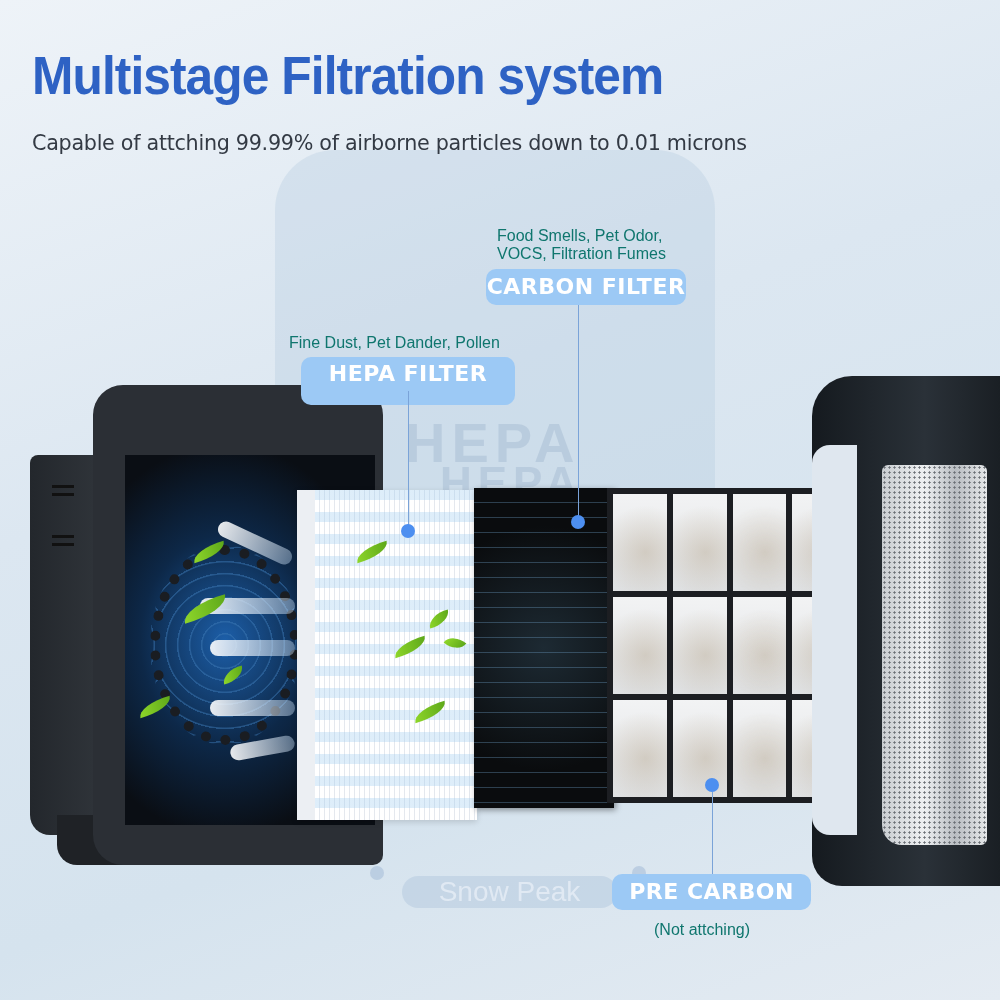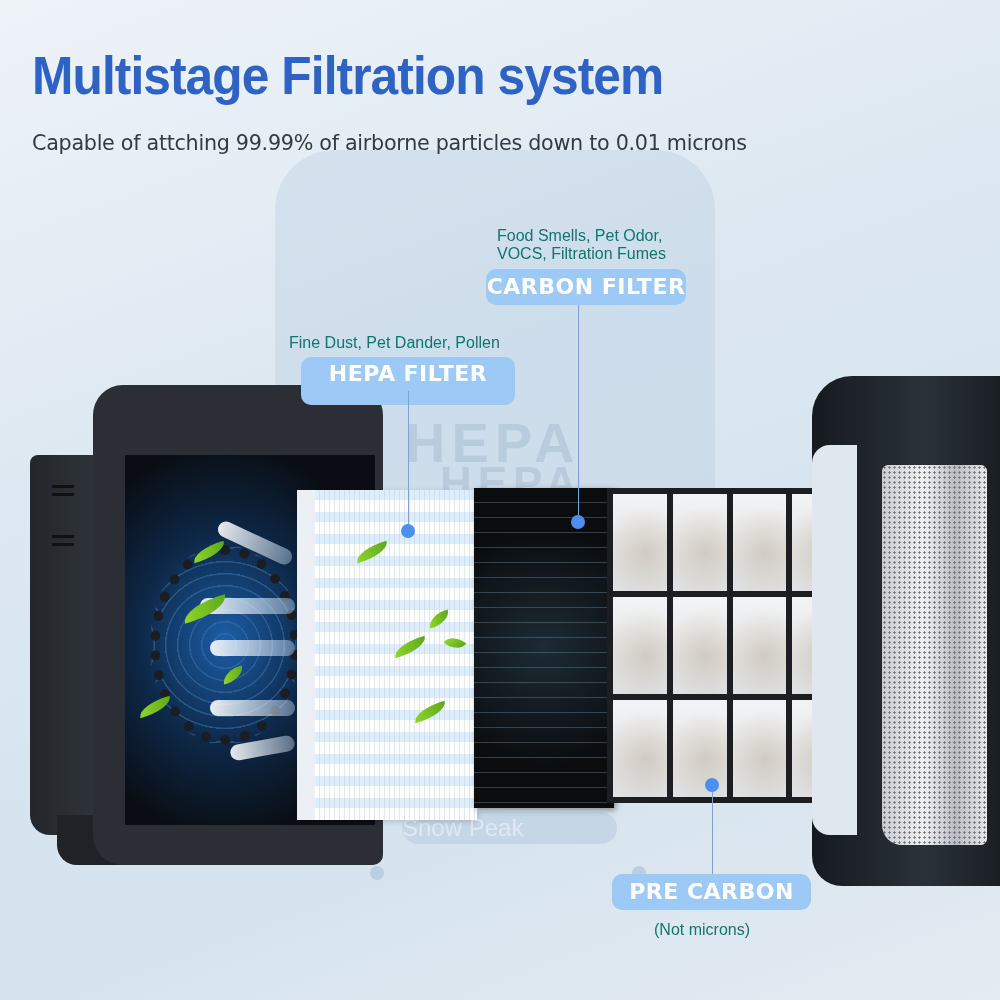--- a/index.html
+++ b/index.html
@@ -31,23 +31,23 @@
     left: 275px; top: 150px; width: 440px; height: 560px;
     border-radius: 60px 60px 200px 200px;
     background: rgba(180, 202, 224, 0.35);
   }
   .wm-text {
     left: 405px; top: 410px; font-size: 56px; font-weight: 700;
     color: rgba(170, 190, 212, 0.55); letter-spacing: 6px; white-space: nowrap;
   }
   .wm-text2 { top: 458px; left: 440px; font-size: 44px; }
   .wm-pill {
-    left: 402px; top: 812px; width: 215px; height: 32px; border-radius: 16px;
+    left: 402px; top: 876px; width: 215px; height: 32px; border-radius: 16px;
     background: rgba(190, 208, 226, 0.7);
-    color: rgba(225, 234, 243, 0.95); font-size: 24px; text-align: left; line-height: 32px;
+    color: rgba(225, 234, 243, 0.95); font-size: 28px; text-align: center; line-height: 32px;
   }
   .wm-dot { width: 14px; height: 14px; border-radius: 50%; background: rgba(180, 200, 222, 0.8); }
 
   
   .desc { font-size: 16px; color: #0f766e; font-family: Liberation Sans, sans-serif; line-height: 19px; white-space: nowrap; }
   .pill {
     background: #9cc9f5; color: #ffffff; font-weight: 700; font-size: 22px;
     border-radius: 10px; text-align: center; letter-spacing: 0.5px;
     font-family: "DejaVu Sans", sans-serif;
   }
@@ -202,13 +202,13 @@
 
 <div class="abs desc" style="left:497px;top:226px;">Food Smells, Pet Odor,</div>
 <div class="abs desc" style="left:497px;top:244px;">VOCS, Filtration Fumes</div>
 <div class="abs pill" style="left:486px;top:269px;width:200px;height:36px;line-height:36px;">CARBON FILTER</div>
 <div class="abs leader" style="left:578px;top:305px;height:215px;"></div>
 <div class="abs marker" style="left:571px;top:515px;"></div>
 
 <div class="abs marker" style="left:705px;top:778px;"></div>
 <div class="abs leader" style="left:712px;top:792px;height:82px;"></div>
 <div class="abs pill" style="left:612px;top:874px;width:199px;height:36px;line-height:36px;">PRE CARBON</div>
-<div class="abs desc" style="left:654px;top:920px;">(Not microns)</div>
+<div class="abs desc" style="left:654px;top:920px;">(Not attching)</div>
 
 </body></html>

